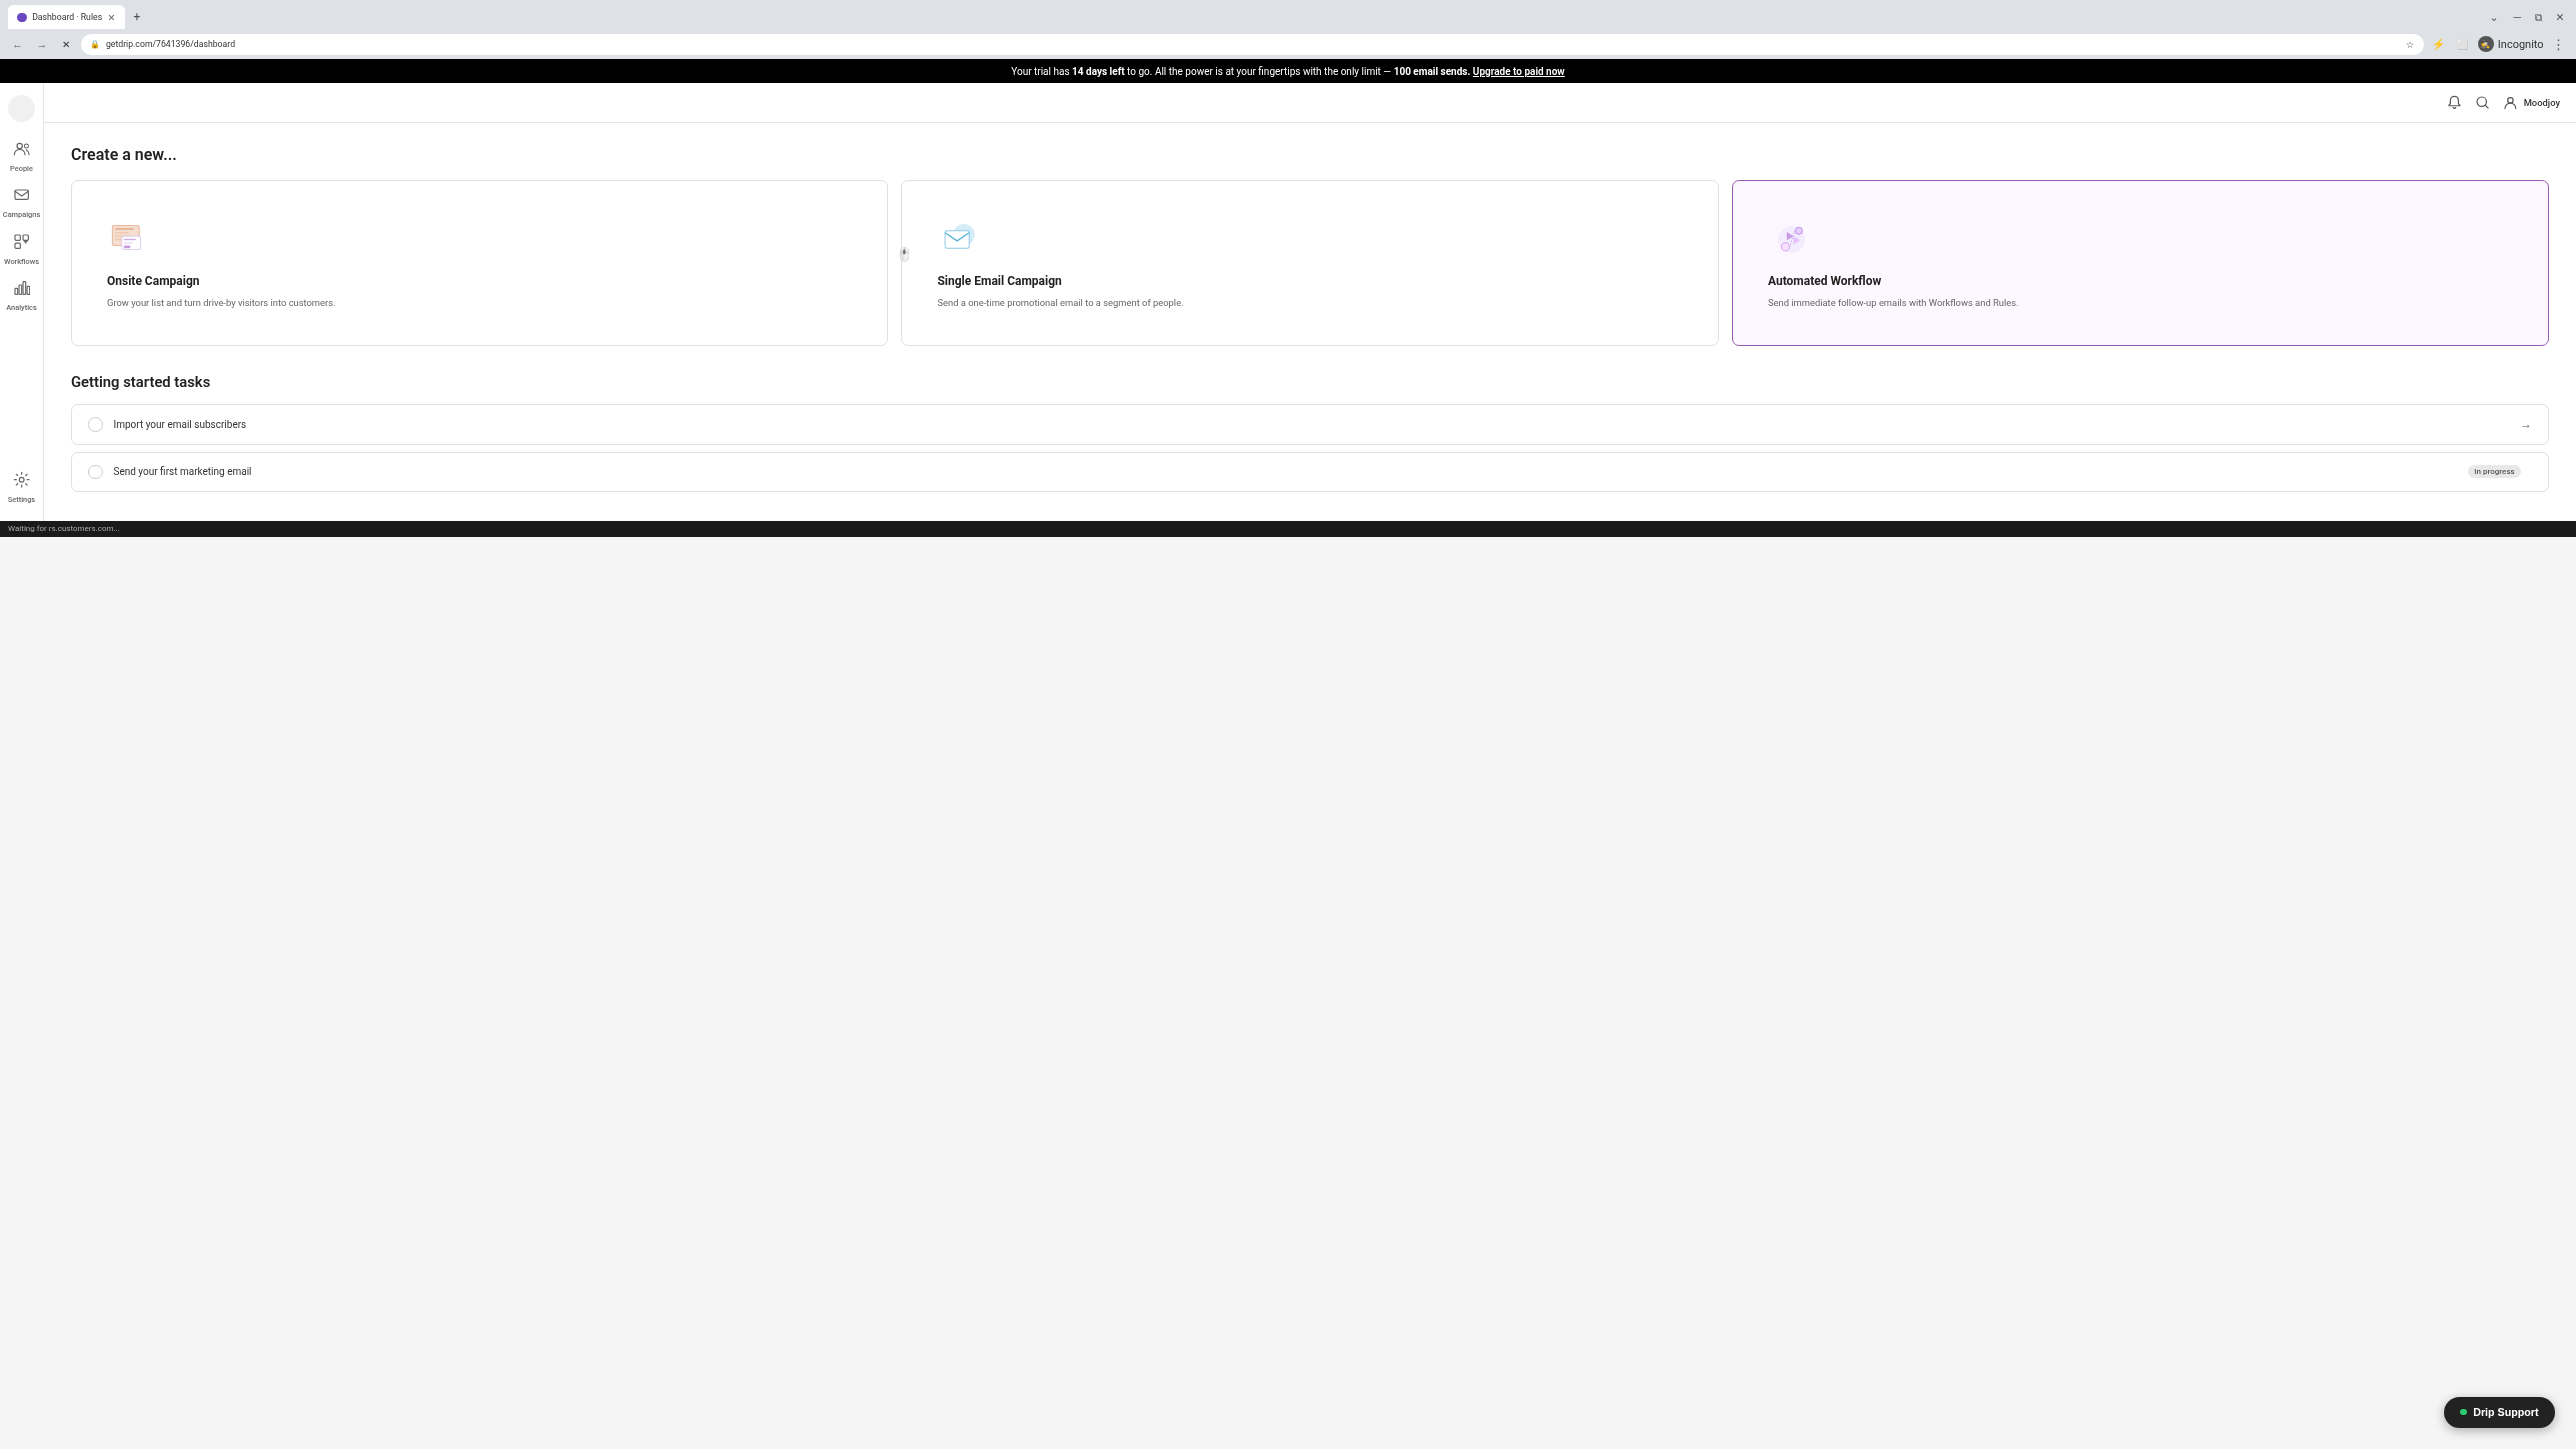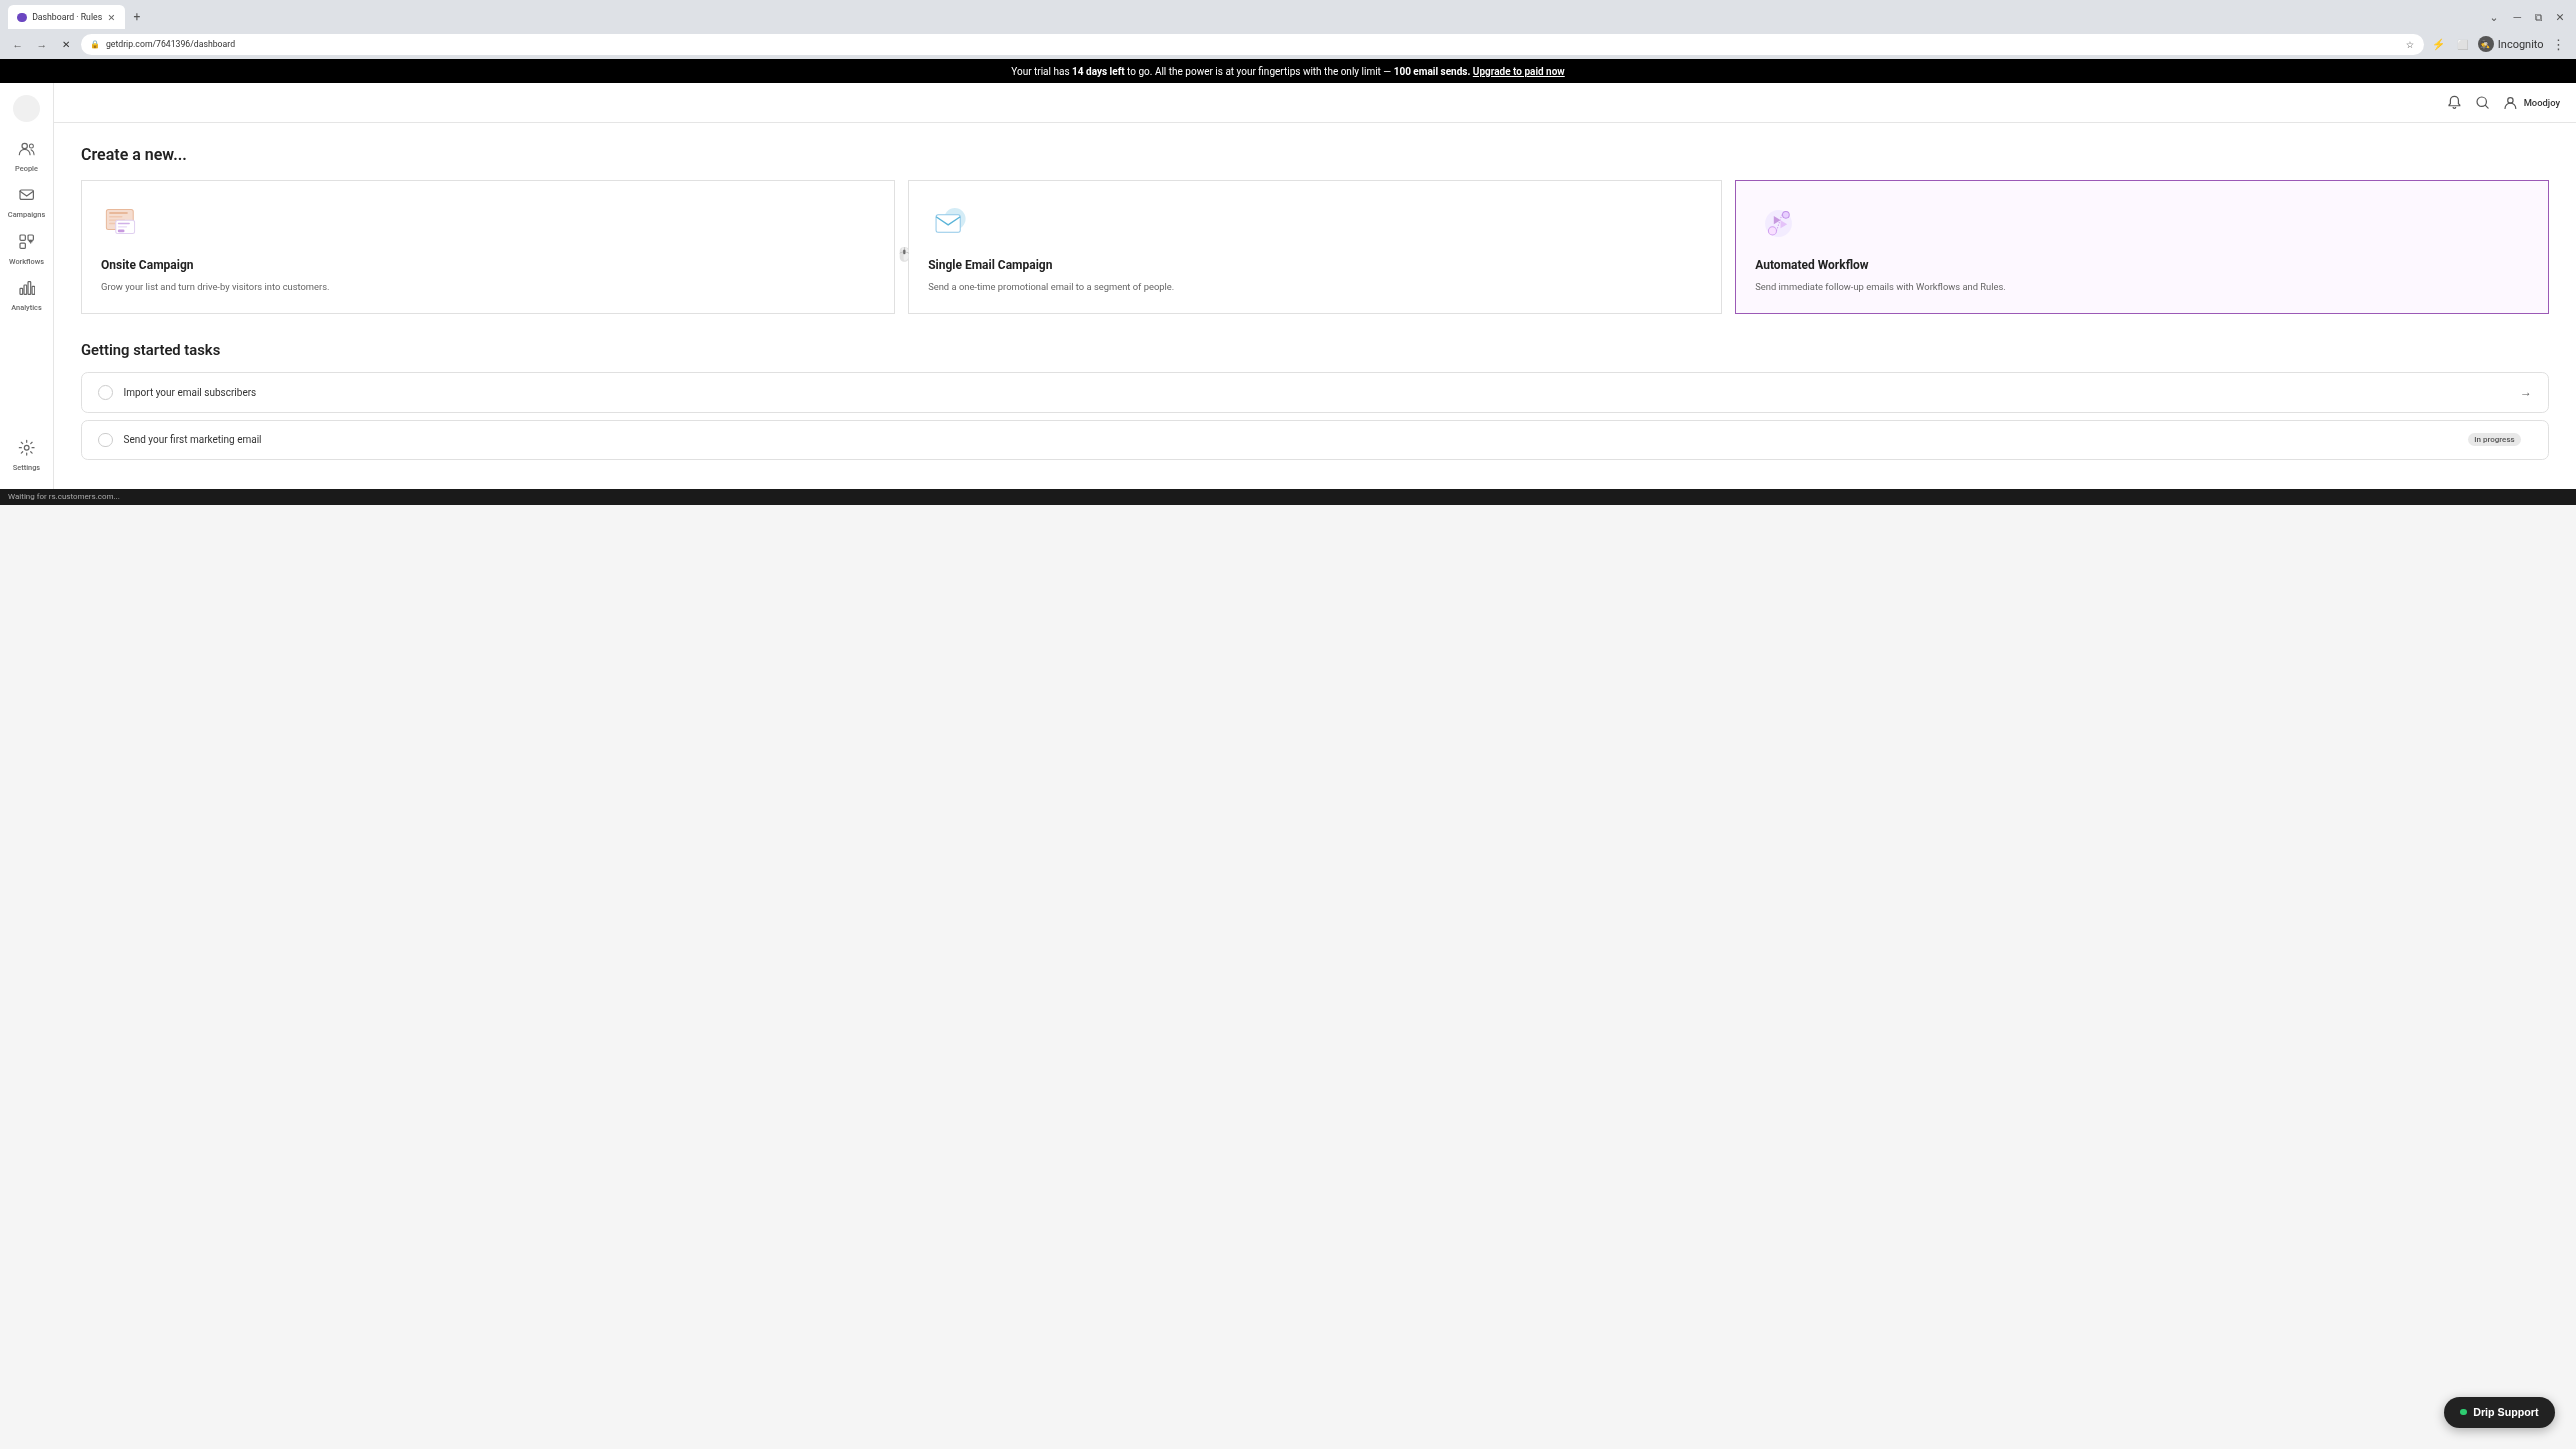--- a/index.html
+++ b/index.html
@@ -161,21 +161,21 @@
 
     
     .main-layout {
       display: flex;
       flex: 1;
       min-height: 402px;
     }
 
     
     .sidebar {
-      width: 54px;
+      width: 44px;
       background: #fff;
       border-right: 0.7px solid #e5e5e5;
       display: flex;
       flex-direction: column;
       align-items: center;
       padding: 10.7px 0;
       gap: 2.7px;
     }
     .sidebar-logo {
       width: 29.5px;
@@ -240,22 +240,22 @@
 
     .cards-grid {
       display: grid;
       grid-template-columns: repeat(3, 1fr);
       gap: 13.4px;
       margin-bottom: 27px;
     }
 
     .card {
       border: 0.7px solid #e0e0e0;
-      border-radius: 0;
-      padding: 19px;
+      border-radius: 7px;
+      padding: 35px;
       background: #fff;
       cursor: pointer;
       transition: box-shadow 0.2s, border-color 0.2s;
     }
     .card.highlighted {
       border: 1.3px solid #9b59b6;
       background: #fdf8ff;
     }
 
     .card-icon {

